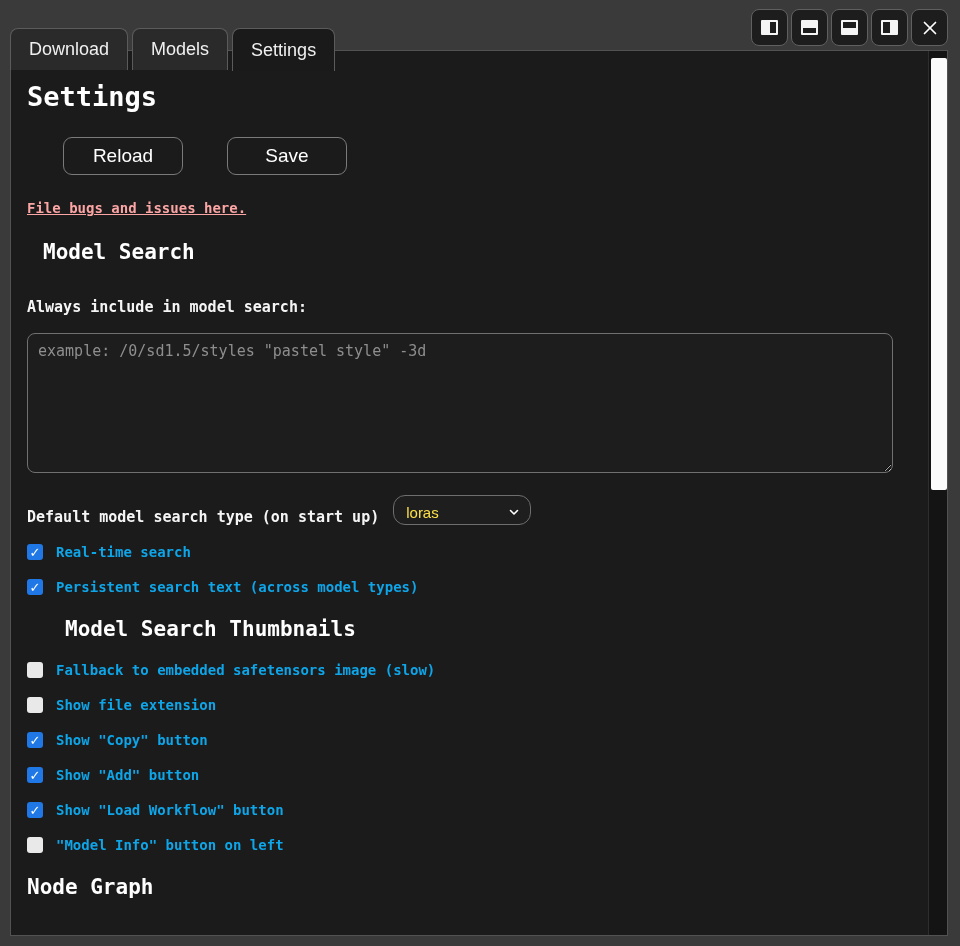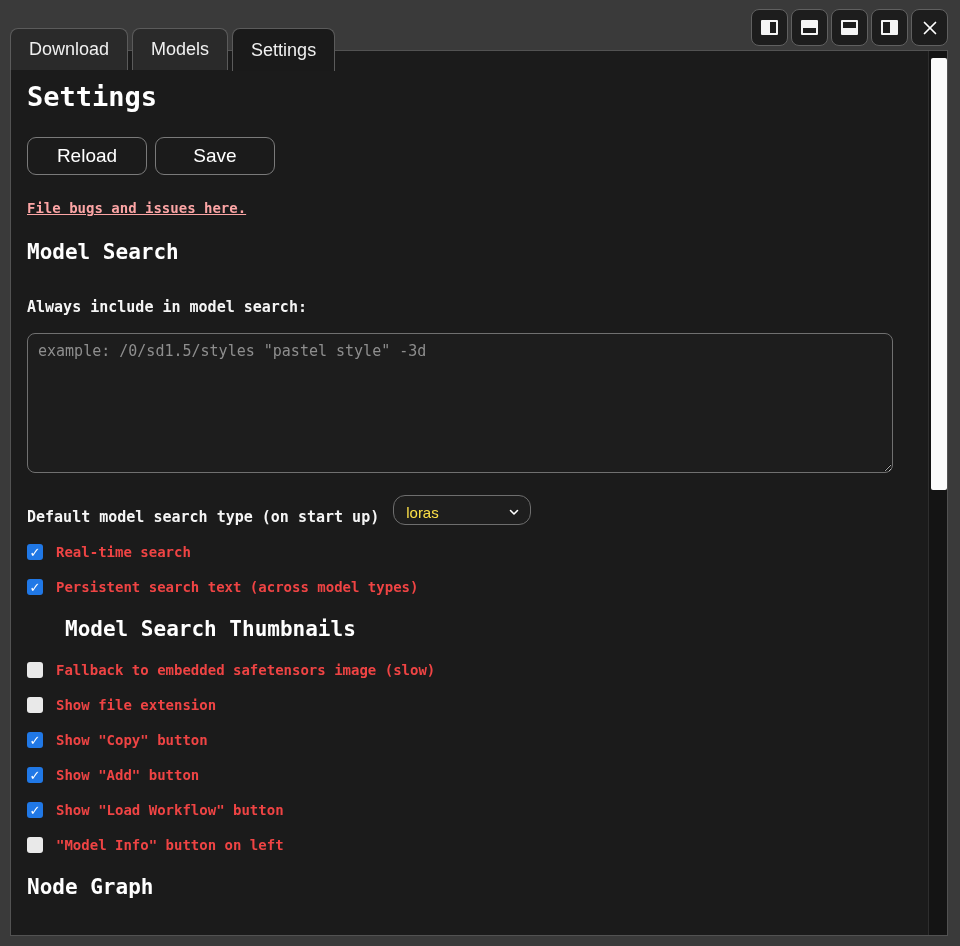--- a/index.html
+++ b/index.html
@@ -81,29 +81,30 @@
   }
 
   .btn-row { margin-top: 24px; display: flex; gap: 8px; }
   .btn {
     width: 120px; height: 38px;
     background: transparent;
     border: 1px solid #7a7a7a; border-radius: 9px;
     color: #ffffff;
     font-family: "Liberation Sans", sans-serif; font-size: 19px;
     cursor: pointer;
+    margin-left: 36px;
   }
 
   .issues-link {
     display: inline-block; margin-top: 25px;
     font-size: 14px; font-weight: bold; line-height: 16px;
     color: #fca5a5; text-decoration: underline; cursor: pointer;
   }
 
-  .h2-model-search { margin-top: 21px; }
+  .h2-model-search { margin-top: 21px; margin-left: 16px; }
   .field-label {
     font-size: 15px; font-weight: 600; line-height: 16px; color: #f5f5f5;
   }
   .lbl-always { margin-top: 33px; }
 
   textarea.search-include {
     display: block; margin-top: 18px;
     width: 100%; height: 140px;
     background: #1d1d1d;
     border: 1px solid #707070; border-radius: 8px;
@@ -137,21 +138,21 @@
     width: 16px; height: 16px; flex: none;
     border-radius: 3px;
     background: #e9e9e9;
     display: inline-flex; align-items: center; justify-content: center;
   }
   .checkbox.checked { background: var(--accent, #2078e6); }
   .checkbox.checked::after {
     content: "✓"; color: #ffffff; font-size: 13px; font-weight: bold;
     font-family: "DejaVu Sans", sans-serif; line-height: 1;
   }
-  .cb-label { font-size: 14px; font-weight: 600; color: #ef4444; }
+  .cb-label { font-size: 14px; font-weight: 600; color: #0ea5e9; }
 
   .h2-thumbs { margin-top: 19px; padding-left: 38px; }
   .select-row-preview { margin-top: 16px; }
   .h2-node-graph { margin-top: 19px; }
 
   
   .scrollbar-track {
     position: absolute; top: 0; right: 0; bottom: 0; width: 19px;
     background: #141414; border-left: 1px solid #2e2e2e;
   }

